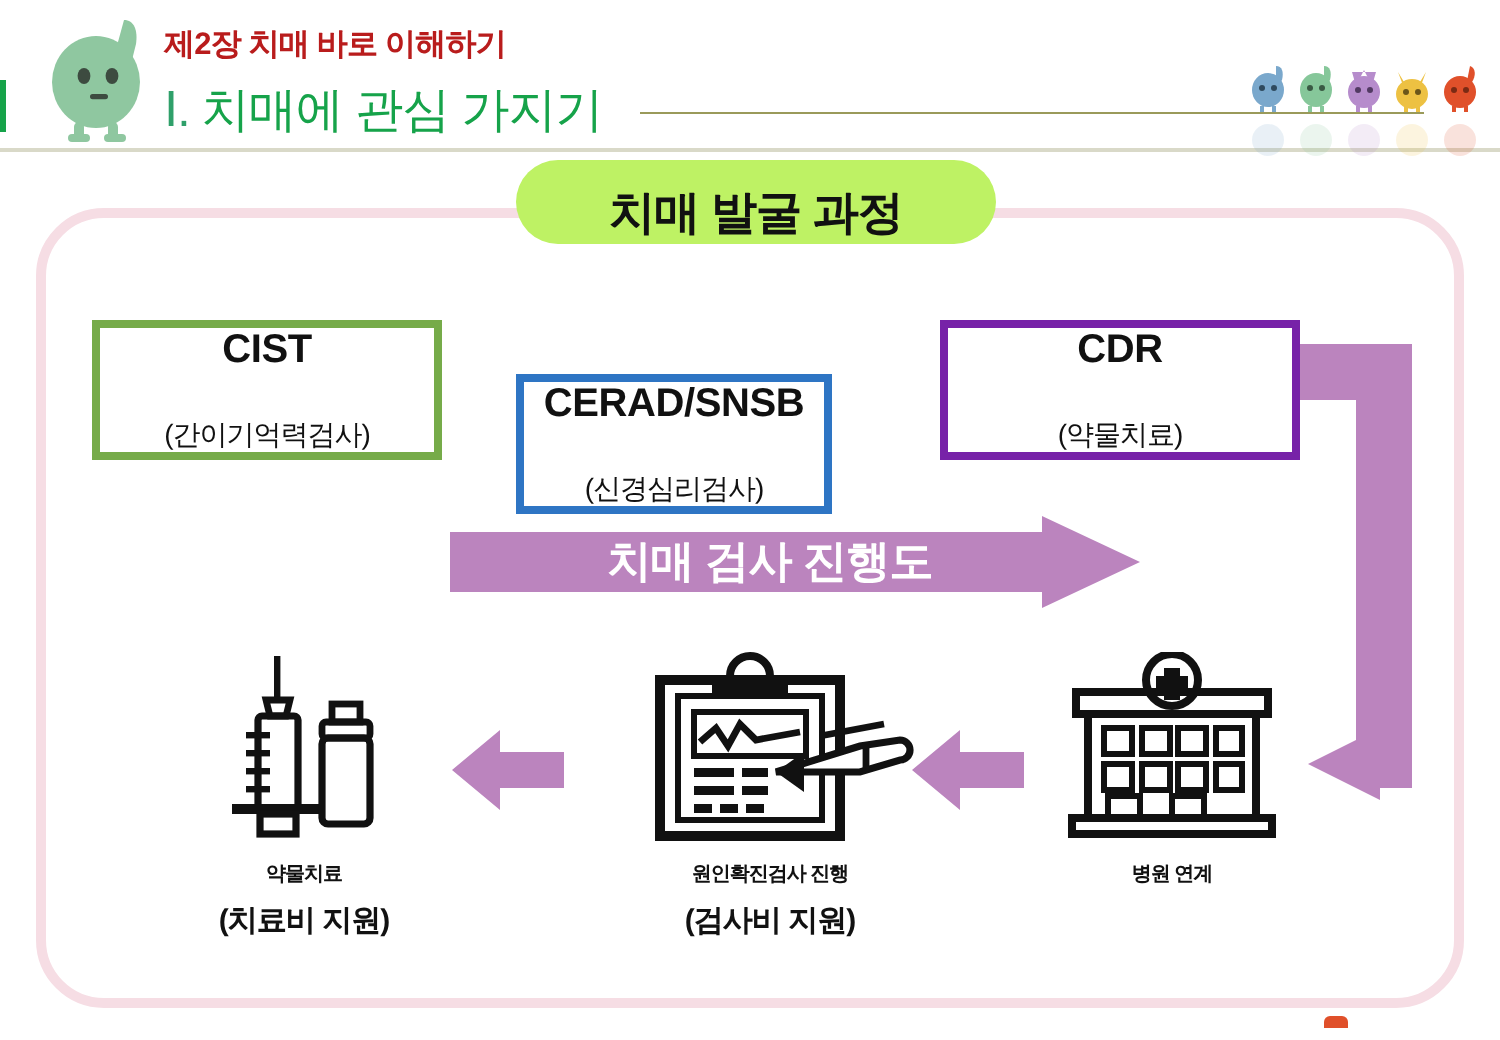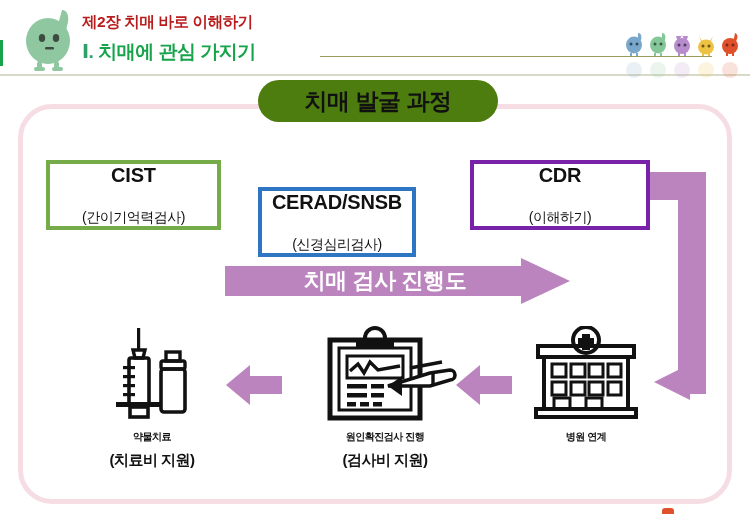--- a/index.html
+++ b/index.html
@@ -33,22 +33,22 @@
   }
   .chapter-line {
     font-size: 15.5px;
     font-weight: bold;
     color: #b91c1c;
     letter-spacing: -0.4px;
     white-space: nowrap;
   }
   .section-line {
     margin-top: 6px;
-    font-size: 19px;
-    font-weight: bold;
+    font-size: 24px;
+    font-weight: normal;
     letter-spacing: -0.5px;
     white-space: nowrap;
   }
   .section-num {
     color: #2fa06a;
   }
   .section-title {
     color: #16a34a;
   }
   .header-rule {
@@ -103,24 +103,24 @@
     border-radius: 34px;
     box-sizing: border-box;
     background: #ffffff;
   }
 
   
   .banner {
     position: absolute;
     left: 258px; top: 80px;
     width: 240px; height: 42px;
-    background: #4d7c0f;
+    background: #bef264;
     border-radius: 21px;
     display: flex;
-    align-items: center;
+    align-items: flex-end;
     justify-content: center;
     z-index: 5;
   }
   .banner-text {
     font-size: 23px;
     font-weight: bold;
     color: #111111;
     letter-spacing: -0.5px;
   }
 
@@ -336,21 +336,21 @@
   <span class="sub">(간이기억력검사)</span>
 </div>
 
 <div class="test-box" id="box-cerad">
   <span class="code">CERAD/SNSB</span>
   <span class="sub">(신경심리검사)</span>
 </div>
 
 <div class="test-box" id="box-cdr">
   <span class="code">CDR</span>
-  <span class="sub">(이해하기)</span>
+  <span class="sub">(약물치료)</span>
 </div>
 
 <svg class="progress-arrow" viewBox="0 0 345 46">
   <path d="M0 8 L296 8 L296 0 L345 23 L296 46 L296 38 L0 38 Z" fill="#bb84be"></path>
 </svg>
 <div class="progress-label">
   <span>치매 검사 진행도</span>
 </div>
 
 <svg class="elbow" viewBox="0 0 108 235">

